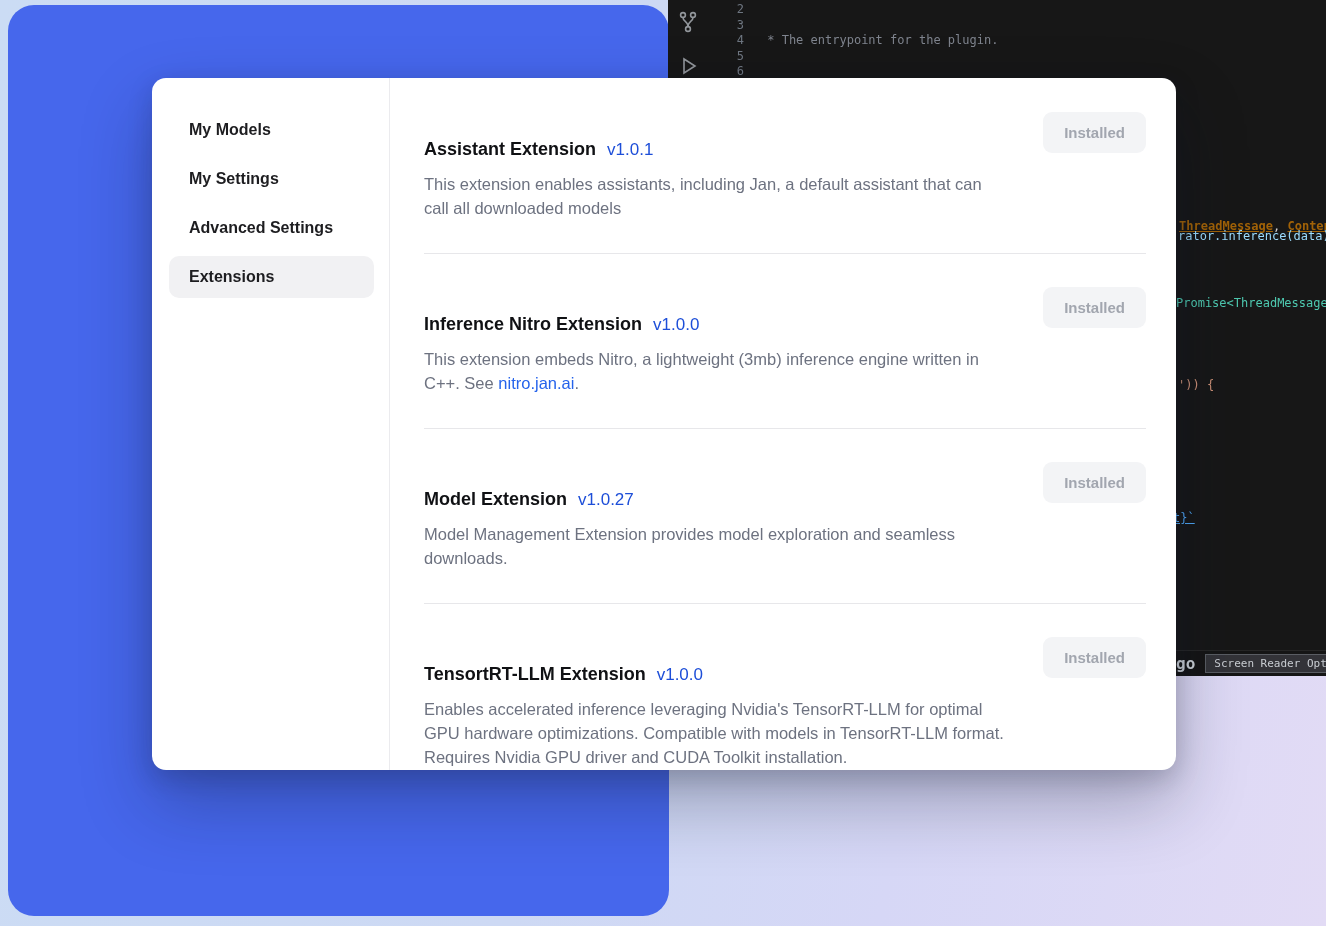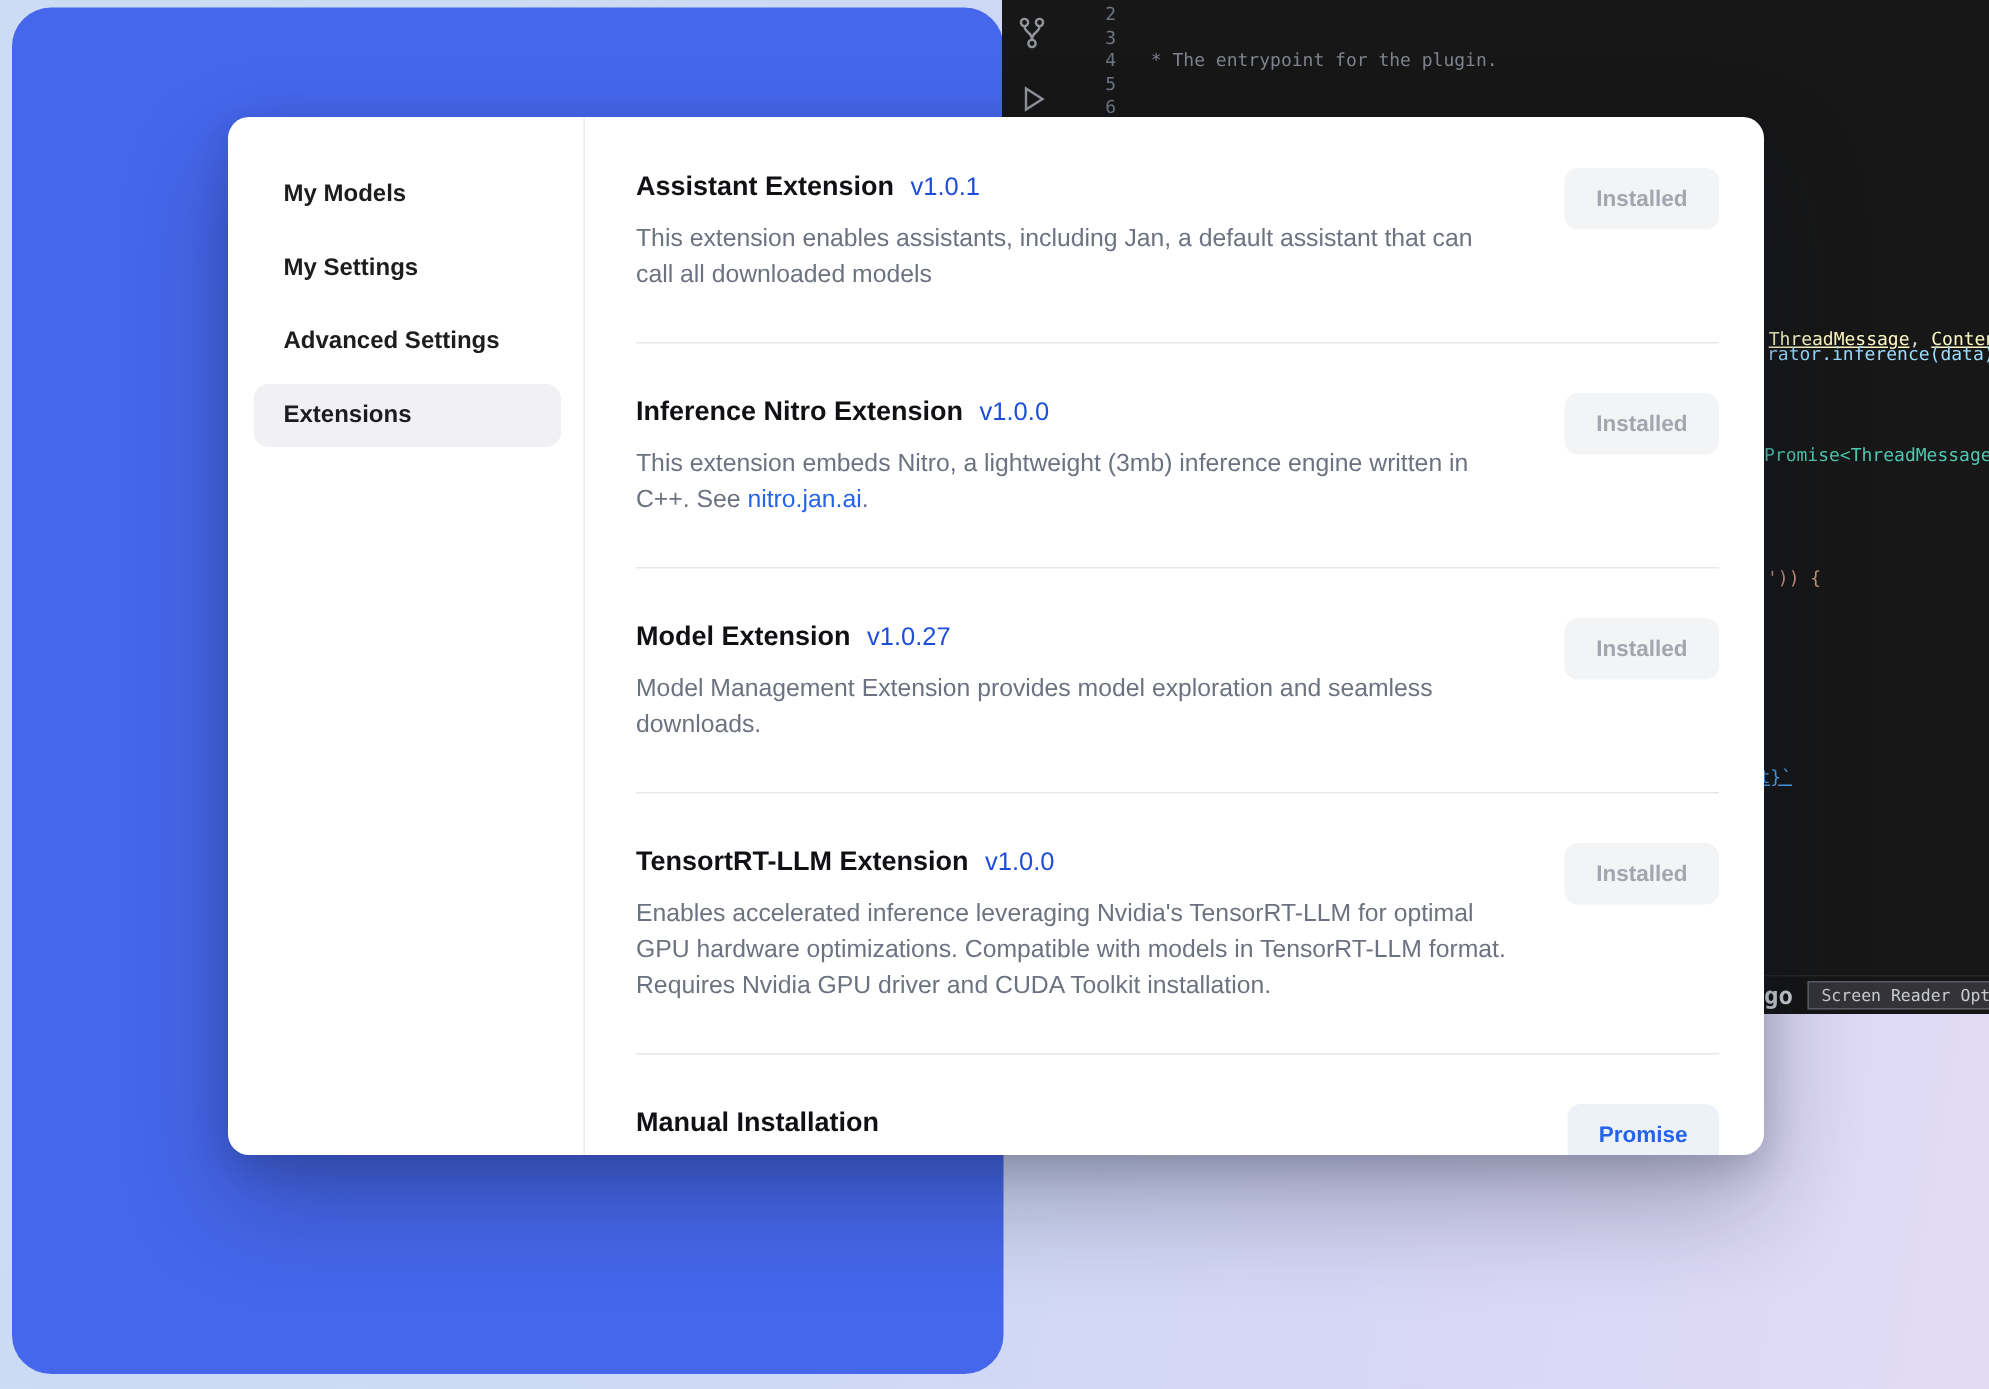--- a/index.html
+++ b/index.html
@@ -18,40 +18,40 @@
     overflow:hidden;font-family:"DejaVu Sans Mono",monospace;font-size:12px;color:#d4d4d4;}
   .activity-icons{position:absolute;left:8px;top:10px;display:flex;flex-direction:column;gap:20px;}
   .act-icon{width:24px;height:24px;display:block;opacity:.85;}
   .gutter{position:absolute;left:0;top:2px;width:76px;text-align:right;color:#6e7681;line-height:15.5px;}
   .gut-line{height:15.5px;}
   .code-col{position:absolute;left:92px;top:2px;line-height:15.5px;white-space:pre;}
   .code-line{height:15.5px;}
   .c-comment{color:#7f848e;}
   .c-keyword{color:#c586c0;}
   .c-punct{color:#d4d4d4;}
-  .c-ident{color:#fef9c3;text-decoration:underline;}
+  .c-ident{color:#a16207;text-decoration:underline;font-weight:bold;}
   .frag{position:absolute;white-space:pre;}
   .frag1{left:510px;top:229px;color:#9cdcfe;}
   .frag2{left:508px;top:296px;color:#4ec9b0;}
   .frag3{left:510px;top:378px;color:#ce9178;}
   .frag4{left:505px;top:511px;color:#4fa8f8;text-decoration:underline;}
   .status-bar{position:absolute;left:0;bottom:0;width:658px;height:26px;background:#151515;border-top:1px solid #262626;
     display:flex;align-items:center;padding-left:508px;gap:10px;}
   .status-go{color:#cdd2d8;font-size:16px;font-weight:bold;}
   .status-badge{flex:none;background:#333338;border:1px solid #5a5d63;color:#c8ccd1;font-size:11px;padding:2px 8px;white-space:nowrap;cursor:pointer;}
 
   
   .modal{position:absolute;left:152px;top:78px;width:1024px;height:692px;background:#fff;border-radius:14px;
     box-shadow:0 32px 70px rgba(15,23,42,.30),0 8px 24px rgba(15,23,42,.18);display:flex;overflow:hidden;}
   .sidebar{width:238px;flex:none;border-right:1px solid #ebebee;padding:31px 15px 0 17px;}
   .side-item{padding:10px 20px;font-size:16px;font-weight:700;color:#1d1d20;border-radius:10px;margin-bottom:7px;cursor:pointer;line-height:22px;}
   .side-item.active{background:#f1f1f3;}
   .content{flex:1;padding:34px 30px 0 34px;min-width:0;}
   .ext-row{display:flex;justify-content:space-between;align-items:flex-start;}
-  .ext-info{max-width:582px;}
+  .ext-info{max-width:582px;margin-top:25px;}
   .ext-title-line{display:flex;align-items:baseline;gap:11px;}
   .ext-name{font-size:18px;font-weight:700;color:#101114;line-height:24px;}
   .ext-version{font-size:17px;color:#1d4ed8;line-height:24px;}
   .ext-desc{margin:10px 0 0;font-size:16.5px;line-height:24px;color:#6d7280;}
   .ext-link{color:var(--link-blue,#2563eb);cursor:pointer;text-decoration:none;}
   .sep{height:1px;background:#e7e7ea;margin:33px 0;}
   .btn{border:0;border-radius:9px;font-family:inherit;font-size:15px;font-weight:600;padding:9px 21px;cursor:pointer;line-height:23px;flex:none;}
   .btn-installed{background:#f3f4f6;color:#a2a6af;}
   .btn-select{background:#edf1f8;color:var(--link-blue,#2563eb);font-weight:700;}
 </style>

